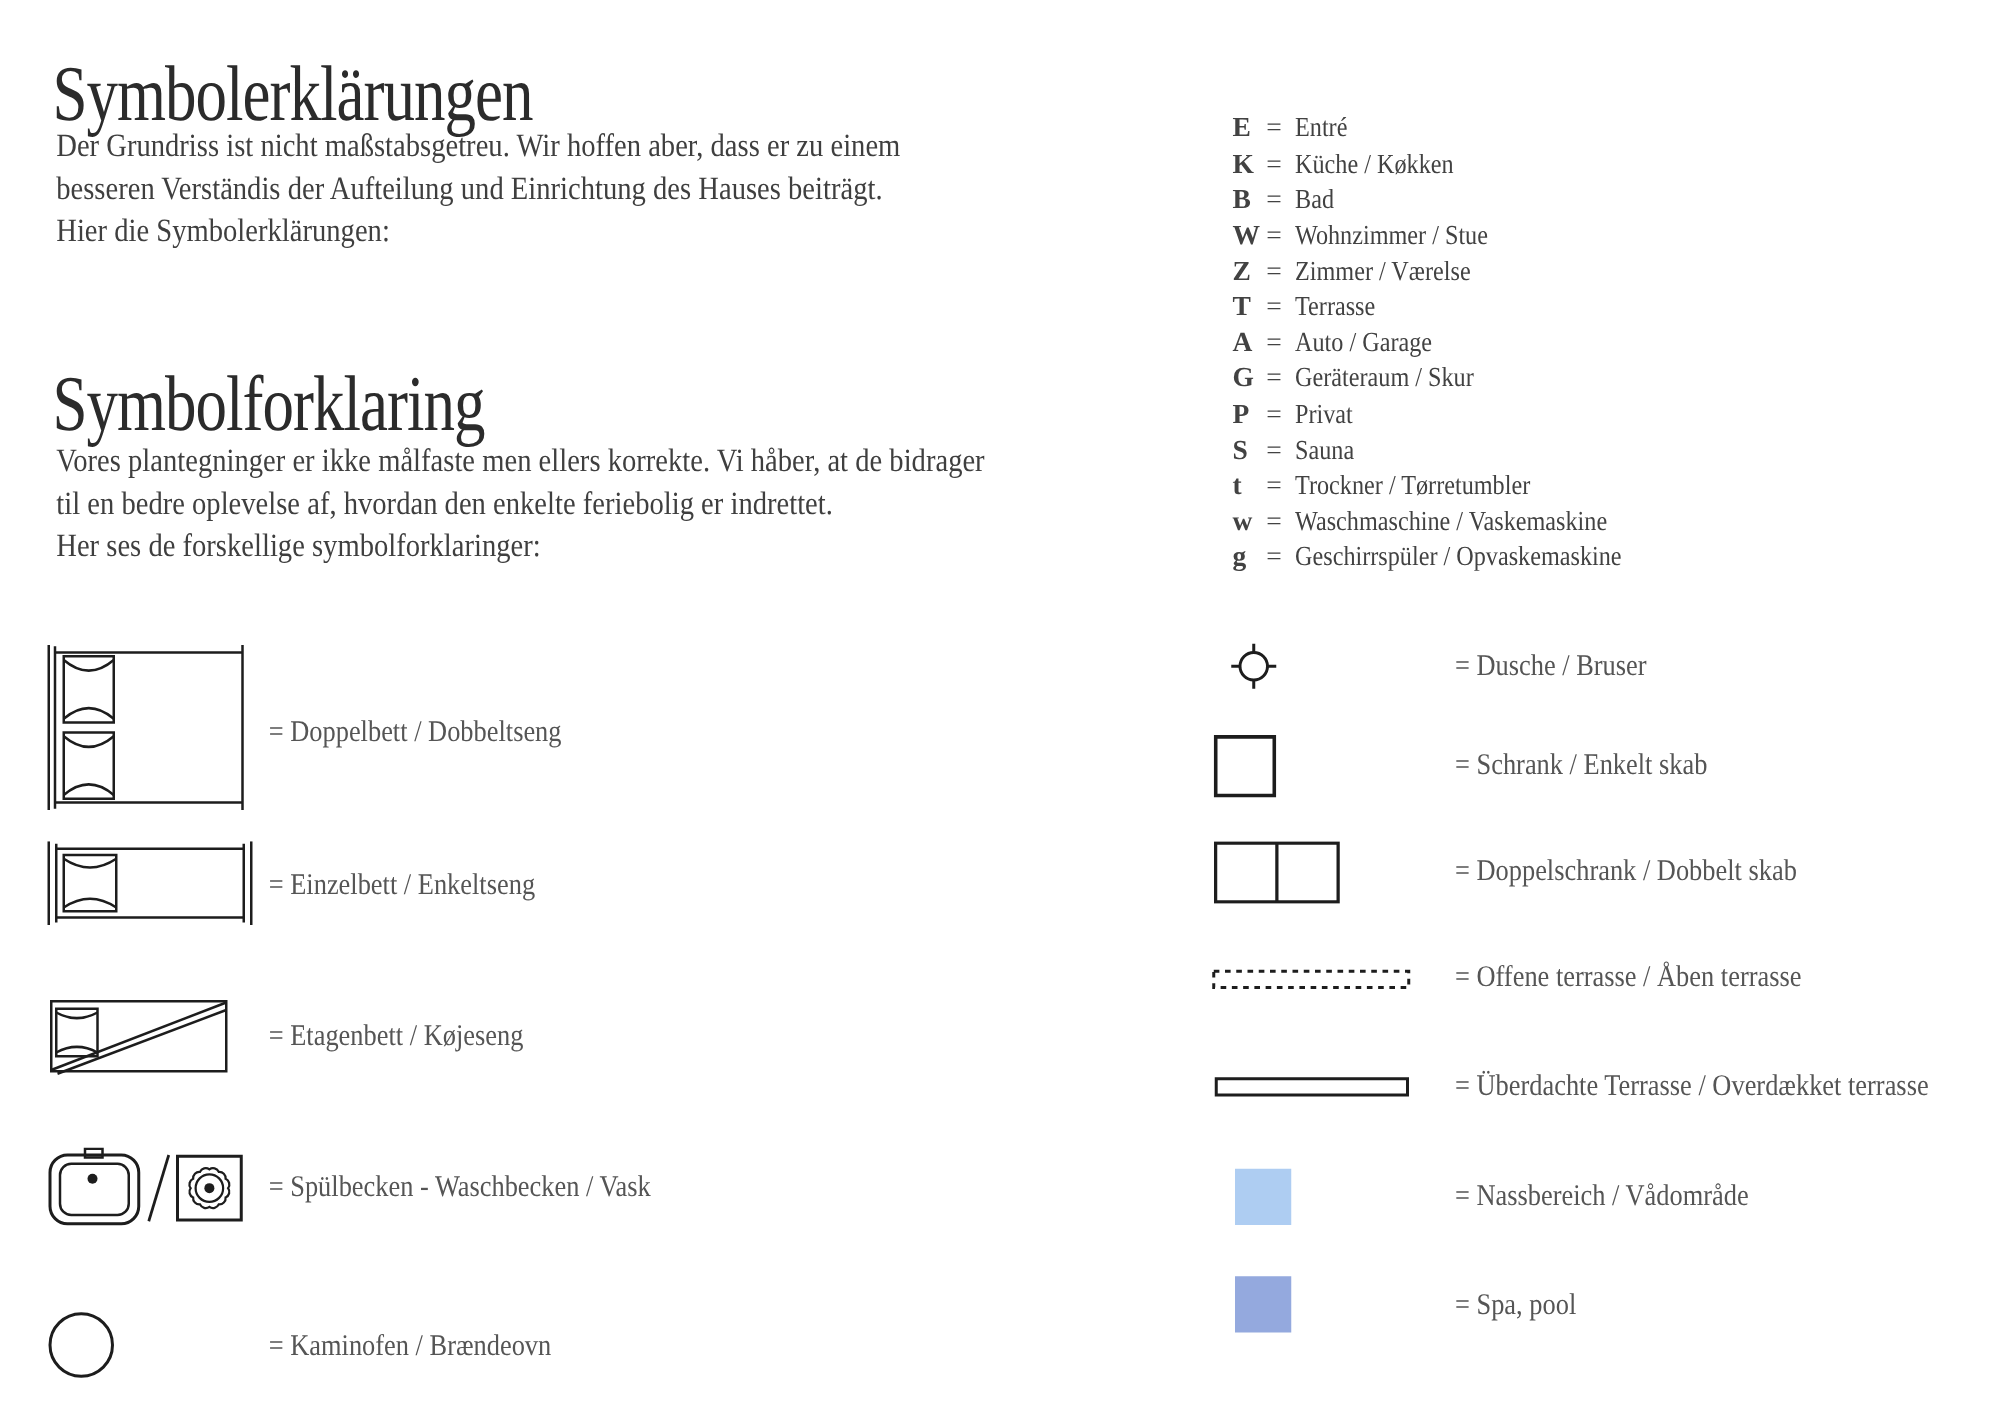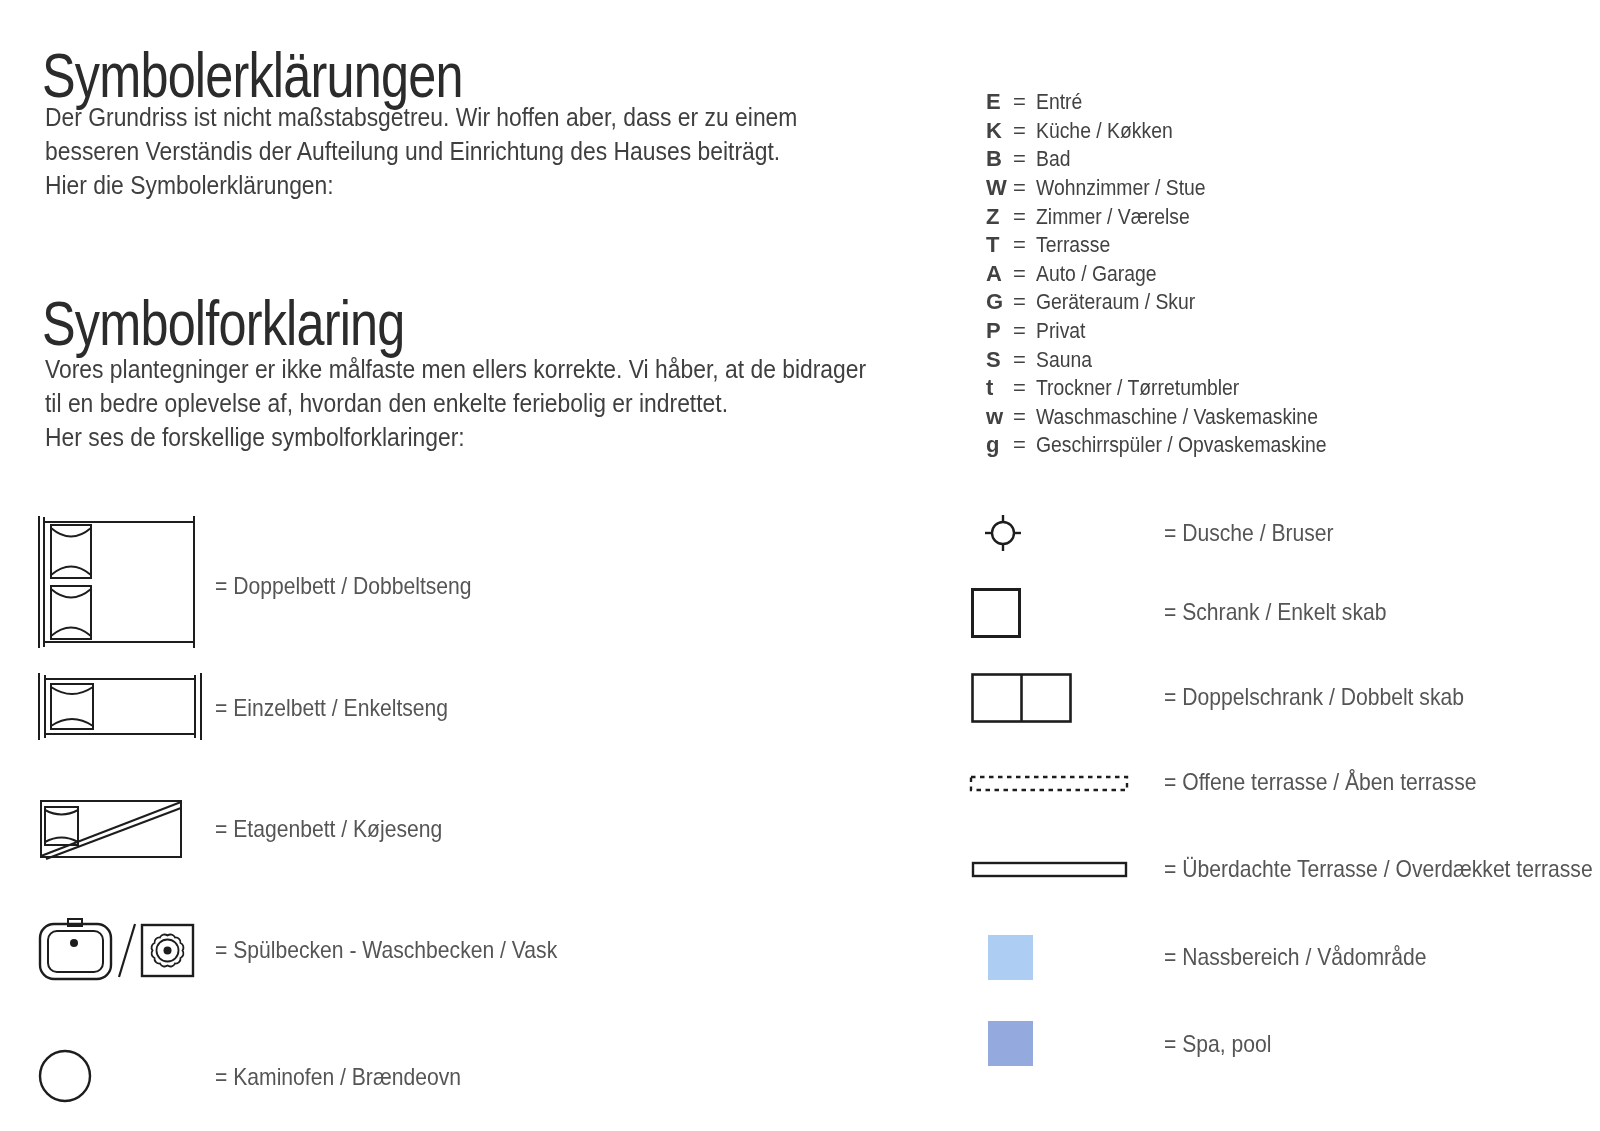--- a/index.html
+++ b/index.html
@@ -1,18 +1,18 @@
 <!DOCTYPE html>
 <html><head>
 <meta charset="utf-8">
 <style>
   html,body{margin:0;padding:0;background:#ffffff;}
   .page{
     position:relative;width:1600px;height:1131px;background:#ffffff;
-    font-family:Liberation Sans, sans-serif;color:#3f3f3f;overflow:hidden;
+    font-family:Liberation Serif, serif;color:#3f3f3f;overflow:hidden;
   }
   .abs{position:absolute;}
   
   .cx{display:inline-block;transform:scaleX(0.88);transform-origin:0 50%;white-space:nowrap;}
   .cx-block{transform:scaleX(0.88);transform-origin:0 0;white-space:pre-line;}
   .title{
     font-size:63px;line-height:1.05;color:#2b2b2b;font-weight:500;
     transform:scaleX(0.8);transform-origin:0 0;white-space:nowrap;letter-spacing:-1px;
   }
   .para{font-size:26px;line-height:34px;color:#3f3f3f;}

